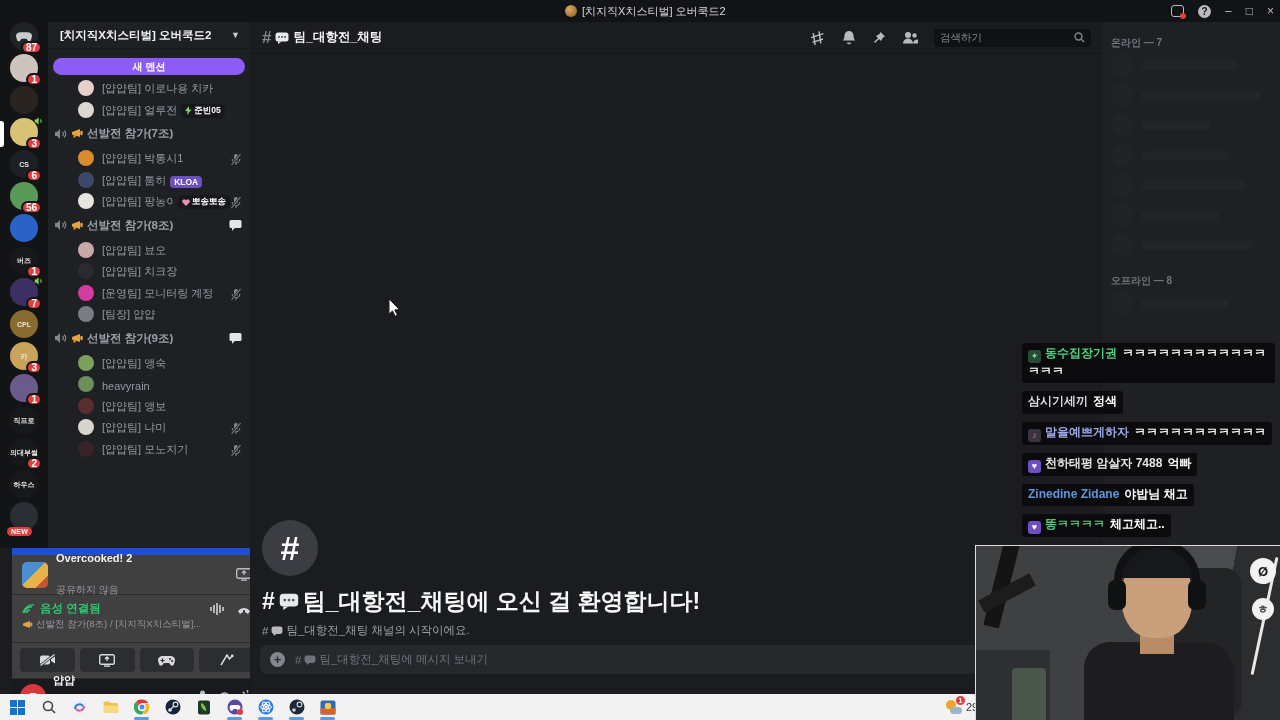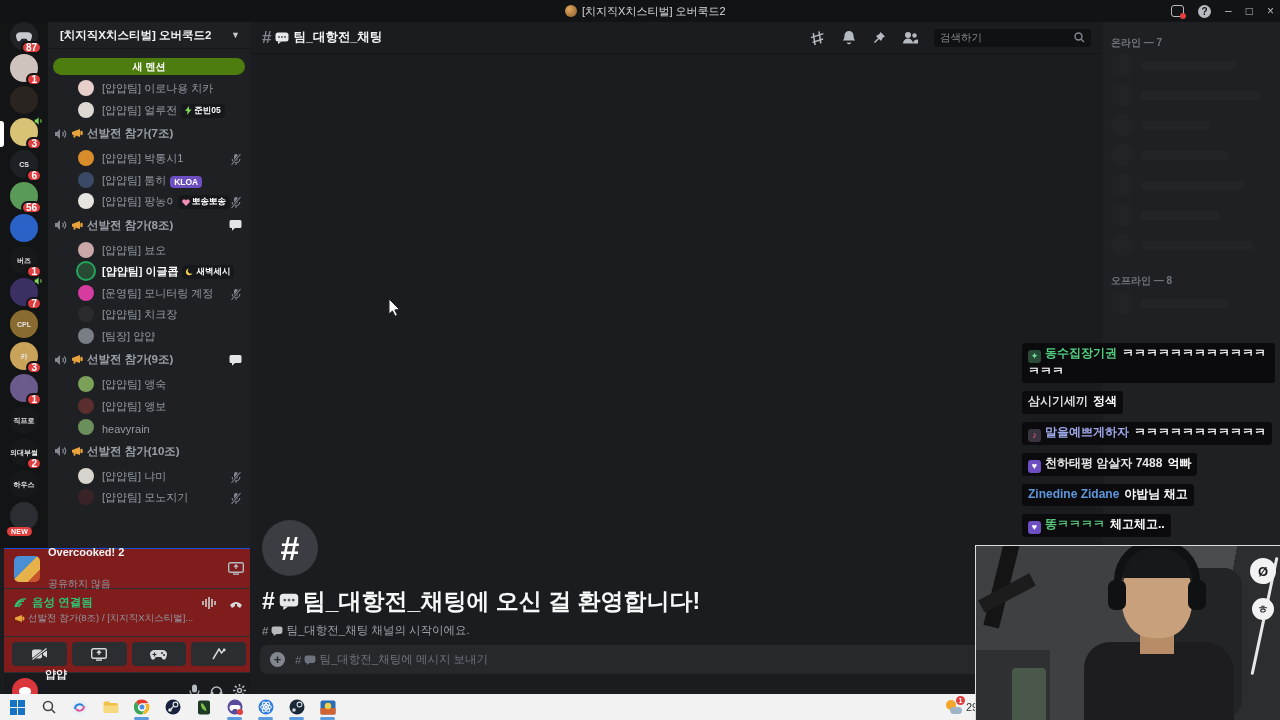--- a/index.html
+++ b/index.html
@@ -28,39 +28,39 @@
     display:flex; align-items:center; justify-content:center; z-index:2;margin-left:9px; }
   .rail-pill { position:absolute; left:0; width:4px; border-radius:0 3px 3px 0; background:#fff; }
   .rail-new { position:absolute; left:7px; bottom:-2px; background:#e03e3e; color:#fff; font-size:7px; font-weight:bold;
     padding:1px 4px; border-radius:6px; z-index:3; letter-spacing:.3px; }
 
   
   #sidebar { position:absolute; left:48px; top:22px; width:202px; height:526px; background:#1e2024; }
   #server-header { height:27px; display:flex; align-items:center; padding:0 10px 0 12px; border-bottom:1px solid #17181b;
     color:#f2f3f5; font-size:11.5px; font-weight:bold; cursor:pointer; }
   #server-header .chev { margin-left:auto; color:#c8cacf; font-size:9px; }
-  #mention-pill { position:absolute; left:5px; top:36px; width:192px; height:17px; background:#4d7c0f; border-radius:9px;
+  #mention-pill { position:absolute; left:5px; top:36px; width:192px; height:17px; background:#8b5cf6; border-radius:9px;
     color:#fff; font-size:10px; font-weight:bold; display:flex; align-items:center; justify-content:center; z-index:5; cursor:pointer; }
   #chanlist { position:absolute; left:0; top:31px; width:202px; }
   .srow { position:relative; height:21.5px; display:flex; align-items:flex-end; padding:0 8px 0 30px; cursor:pointer; }
   .srow .avatar { position:absolute; left:30px; width:16px; height:16px; border-radius:50%; }
   .srow .mtext { margin-left:24px; color:#959ba3; font-size:11px; white-space:nowrap; overflow:hidden; }
   .srow.speaking .avatar { box-shadow:0 0 0 2px #23a55a; }
   .srow.speaking .mtext { color:#fff; font-weight:bold; }
   .srow.faded { opacity:.45; }
   .crow { height:22px; margin-top:5px; display:flex; align-items:center; padding:0 8px 0 6px; cursor:pointer; }
   .crow .cname { color:#9aa0a7; font-size:11.5px; font-weight:bold; margin-left:3px; white-space:nowrap; }
   .crow .spacer { flex:1; }
   .nbadge { display:inline-flex; align-items:center; gap:2px; margin-left:4px; padding:1px 4px; border-radius:4px;
     font-size:8.5px; font-weight:bold; color:#fff; background:#17181b; white-space:nowrap; flex:none; }
   .nbadge.purple { background:#6d4fc2; }
   .rowend { margin-left:auto; flex:none; }
 
   
-  #panels { position:absolute; left:4px; top:548px; width:250px; height:146px; background:#7f1d1d; border-top:1px solid #1d4ed8; }
+  #panels { position:absolute; left:12px; top:548px; width:250px; height:146px; background:#404040; border-top:7px solid #1d4ed8; }
   .pcard { padding:6px 10px; border-bottom:1px solid #2b2d32; position:relative; }
   #activity-card { display:flex; align-items:center; gap:8px; height:40px; }
   #activity-thumb { width:26px; height:26px; border-radius:5px;
     background:linear-gradient(135deg,#4a8fd4 0 45%,#e8b24a 45% 75%,#c6552e 75%); }
   .ptitle { color:#f2f3f5; font-size:11px; font-weight:bold; }
   .psub { color:#9196a0; font-size:10px; margin-top:19px; }
   #voice-card { height:48px; }
   #voice-status { color:#2dc771; font-size:11.5px; font-weight:bold; display:flex; align-items:center; gap:5px; }
   #voice-detail { color:#9196a0; font-size:9.5px; margin-top:2px; display:flex; align-items:center; gap:3px; white-space:nowrap; overflow:hidden; }
   #voice-icons { position:absolute; right:10px; top:8px; display:flex; gap:12px; align-items:center; }
@@ -347,49 +347,37 @@
         <span>
           <svg width="13" height="12" viewBox="0 0 13 12">
             <path d="M2 1h9a1.5 1.5 0 011.5 1.5v5A1.5 1.5 0 0111 9H6l-3 2.7V9H2A1.5 1.5 0 01.5 7.5v-5A1.5 1.5 0 012 1z" fill="#e4e5e8"></path>
           </svg>
         </span>
       </div>
       <div class="srow">
         <span class="avatar" style="background: rgb(202, 168, 168);"></span>
         <span class="mtext">[얍얍팀] 뵤오</span>
       </div>
-      <div class="srow speaking">
-        <span class="avatar" style="background: rgb(40, 74, 50);"></span>
-        <span class="mtext">[얍얍팀] 이글콥</span>
-        <span class="nbadge ">
-          <span>
-            <svg width="8" height="8" viewBox="0 0 8 8">
-              <path d="M6.5 5A3.4 3.4 0 113 .5 2.8 2.8 0 006.5 5z" fill="#f2d04a"></path>
-            </svg>
-          </span>
-          <span>새벽세시</span>
-        </span>
+      <div class="srow">
+        <span class="avatar" style="background: rgb(43, 43, 46);"></span>
+        <span class="mtext">[얍얍팀] 치크장</span>
       </div>
       <div class="srow">
         <span class="avatar" style="background: rgb(214, 60, 160);"></span>
         <span class="mtext">[운영팀] 모니터링 계정</span>
         <span class="rowend">
           <svg width="12" height="13" viewBox="0 0 12 13">
             <rect x="4" y="1" width="4" height="7" rx="2" fill="#82878f"></rect>
             <path d="M2.2 6a3.8 3.8 0 007.6 0M6 10v2" stroke="#82878f" stroke-width="1.1" fill="none"></path>
             <path d="M1.5 12L10.5 1" stroke="#1e2024" stroke-width="2.4"></path>
             <path d="M1.5 12L10.5 1" stroke="#82878f" stroke-width="1.1"></path>
           </svg>
         </span>
       </div>
       <div class="srow">
-        <span class="avatar" style="background: rgb(43, 43, 46);"></span>
-        <span class="mtext">[얍얍팀] 치크장</span>
-      </div>
-      <div class="srow">
         <span class="avatar" style="background: rgb(120, 125, 134);"></span>
         <span class="mtext">[팀장] 얍얍</span>
       </div>
       <div class="crow">
         <span>
           <svg width="13" height="12" viewBox="0 0 13 12">
             <path d="M6 1L3 4H1v4h2l3 3z" fill="#82878f"></path>
             <path d="M8.5 4a3 3 0 010 4M10.2 2.5a5.3 5.3 0 010 7" stroke="#82878f" stroke-width="1.2" fill="none"></path>
           </svg>
         </span>
@@ -406,43 +394,26 @@
           <svg width="13" height="12" viewBox="0 0 13 12">
             <path d="M2 1h9a1.5 1.5 0 011.5 1.5v5A1.5 1.5 0 0111 9H6l-3 2.7V9H2A1.5 1.5 0 01.5 7.5v-5A1.5 1.5 0 012 1z" fill="#e4e5e8"></path>
           </svg>
         </span>
       </div>
       <div class="srow">
         <span class="avatar" style="background: rgb(122, 160, 90);"></span>
         <span class="mtext">[얍얍팀] 앵숙</span>
       </div>
       <div class="srow">
+        <span class="avatar" style="background: rgb(106, 143, 90);"></span>
+        <span class="mtext">heavyrain</span>
+      </div>
+      <div class="srow">
         <span class="avatar" style="background: rgb(90, 46, 46);"></span>
         <span class="mtext">[얍얍팀] 앵보</span>
-      </div>
-      <div class="srow">
-        <span class="avatar" style="background: rgb(106, 143, 90);"></span>
-        <span class="mtext">heavyrain</span>
-      </div>
-      <div class="crow">
-        <span>
-          <svg width="13" height="12" viewBox="0 0 13 12">
-            <path d="M6 1L3 4H1v4h2l3 3z" fill="#82878f"></path>
-            <path d="M8.5 4a3 3 0 010 4M10.2 2.5a5.3 5.3 0 010 7" stroke="#82878f" stroke-width="1.2" fill="none"></path>
-          </svg>
-        </span>
-        <span style="margin-left: 4px;">
-          <svg width="13" height="11" viewBox="0 0 13 11">
-            <path d="M1 4L9 1v8L1 6.5z" fill="#e8a33d"></path>
-            <rect x="9.3" y="2.8" width="2.4" height="4.4" rx="1.2" fill="#e8a33d"></rect>
-            <rect x="2.5" y="6.8" width="2" height="3" rx="1" fill="#e8a33d"></rect>
-          </svg>
-        </span>
-        <span class="cname">선발전 참가(10조)</span>
-        <span class="spacer"></span>
       </div>
       <div class="srow">
         <span class="avatar" style="background: rgb(216, 212, 206);"></span>
         <span class="mtext">[얍얍팀] 냐미</span>
         <span class="rowend">
           <svg width="12" height="13" viewBox="0 0 12 13">
             <rect x="4" y="1" width="4" height="7" rx="2" fill="#82878f"></rect>
             <path d="M2.2 6a3.8 3.8 0 007.6 0M6 10v2" stroke="#82878f" stroke-width="1.1" fill="none"></path>
             <path d="M1.5 12L10.5 1" stroke="#1e2024" stroke-width="2.4"></path>
             <path d="M1.5 12L10.5 1" stroke="#82878f" stroke-width="1.1"></path>

